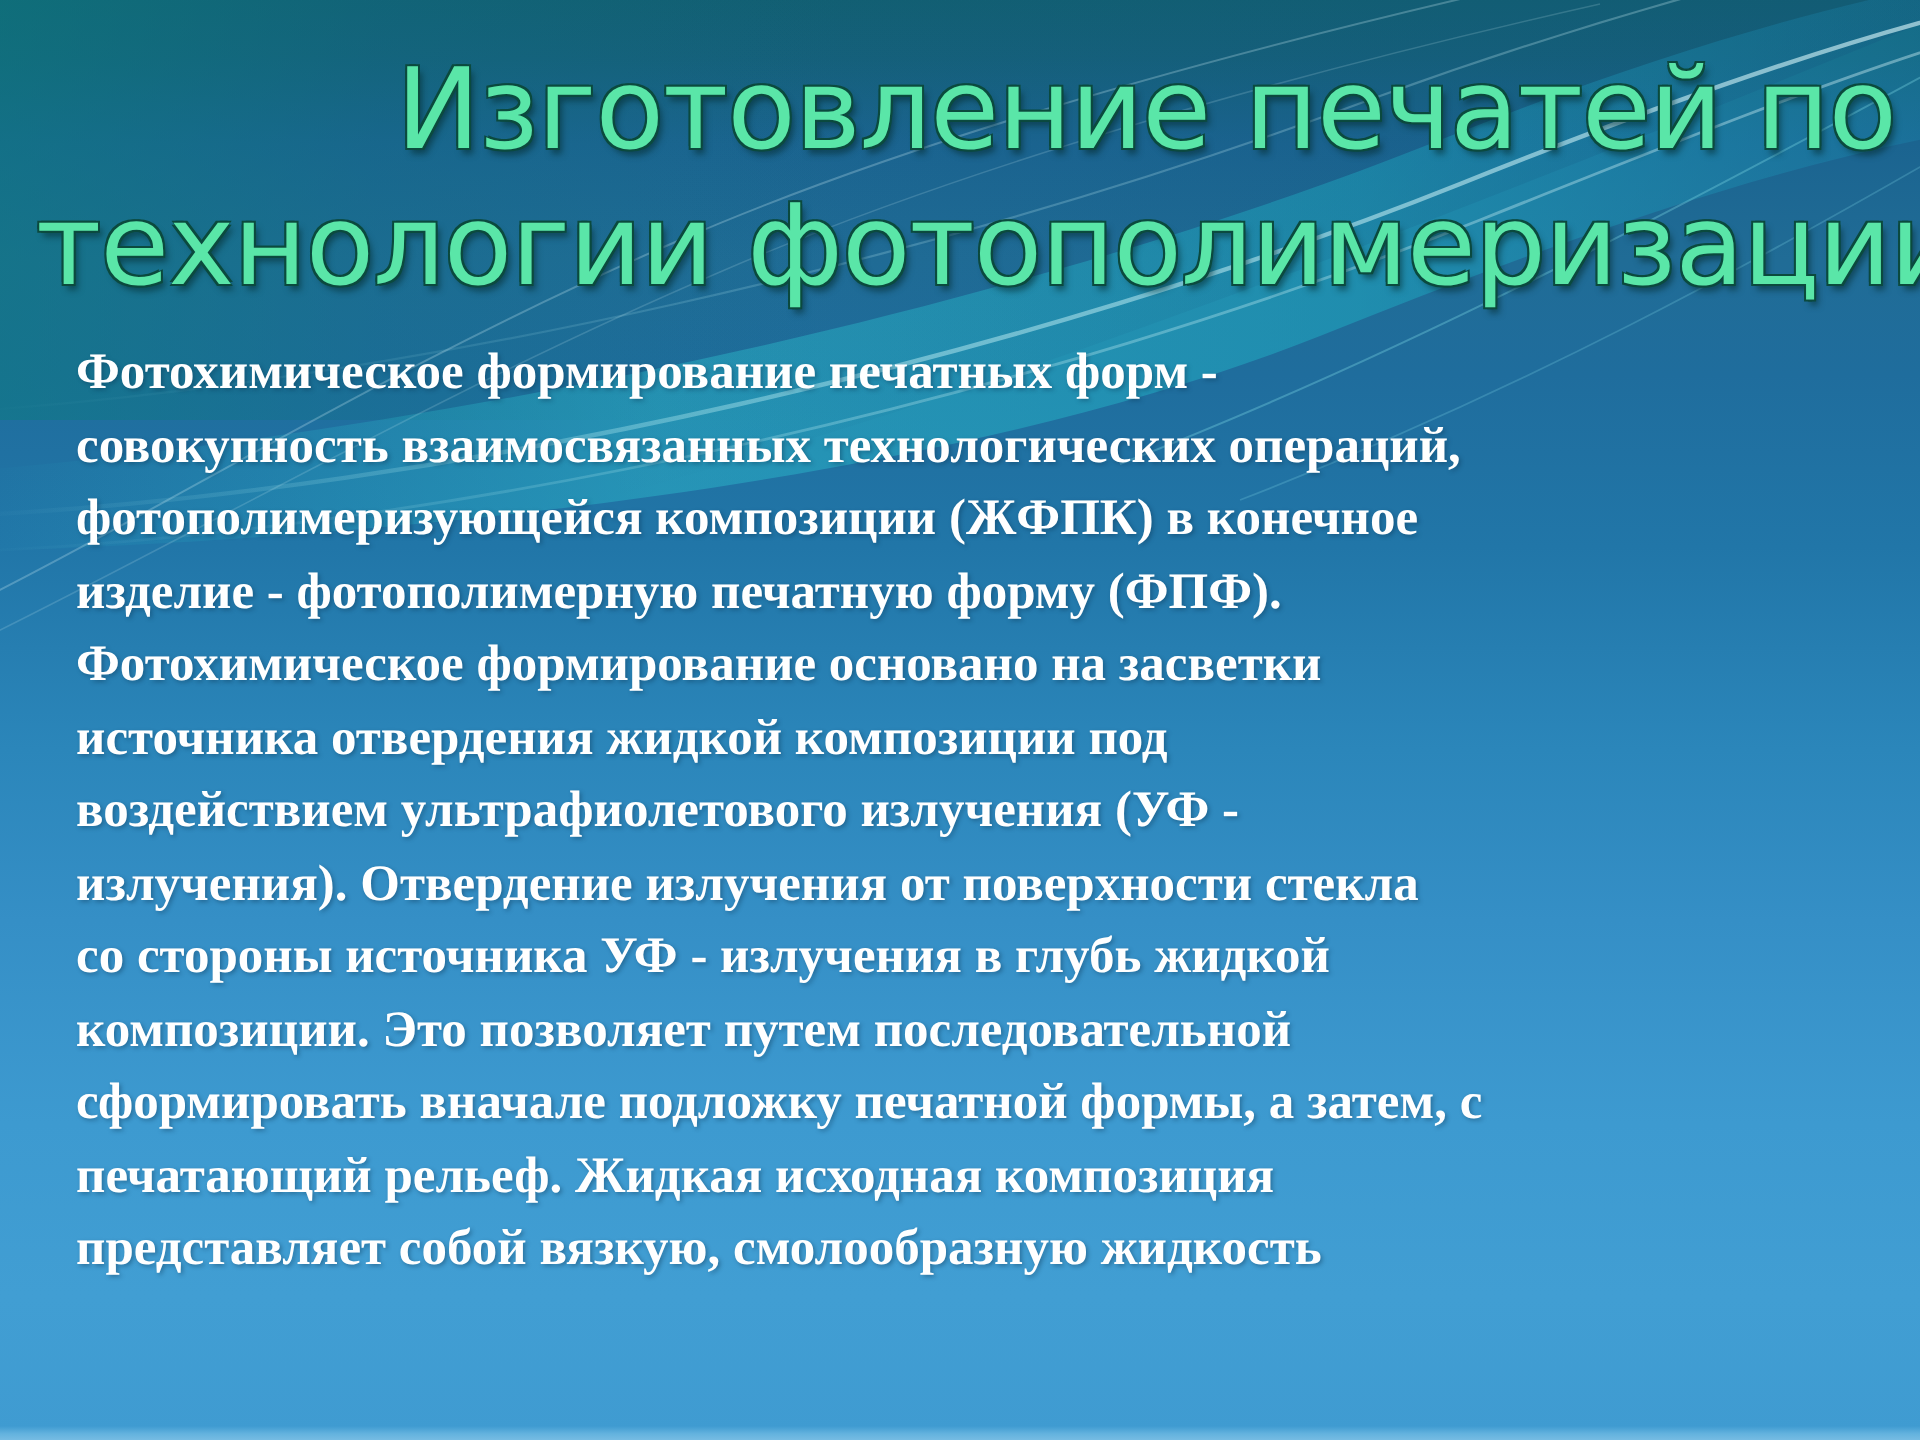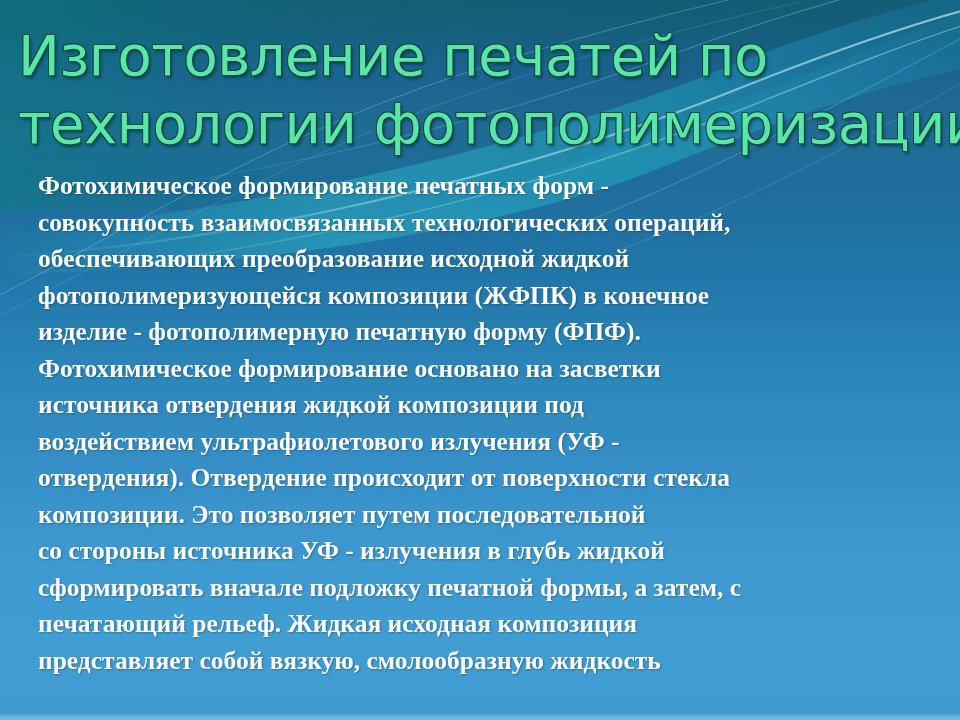--- a/index.html
+++ b/index.html
@@ -53,21 +53,21 @@
     left: 0; bottom: 0;
     width: 960px; height: 7px;
     background: linear-gradient(to bottom, #3f9bd1 0%, #63b2de 55%, #76bce3 100%);
   }
 
   #title-block {
     position: absolute;
     left: 18px;
     top: 22px;
     width: 930px;
-    text-align: left;
+    text-align: right;
   }
   .title-line {
     display: block;
     font-family: "DejaVu Sans", sans-serif;
     font-weight: 400;
     font-size: 56px;
     line-height: 68px;
     letter-spacing: -0.5px;
     color: #5ae6a8;
     text-shadow:
@@ -142,29 +142,28 @@
 
   <div id="title-block">
     <span class="title-line">Изготовление печатей по</span>
     <span class="title-line">технологии фотополимеризации</span>
   </div>
 
   <div id="body-block">
     <p id="body-text">
       <span class="body-line">Фотохимическое формирование печатных форм -</span>
       <span class="body-line">совокупность взаимосвязанных технологических операций,</span>
-      <span class="body-line">обеспечивающих преобразование исходной жидкой</span>
       <span class="body-line">фотополимеризующейся композиции (ЖФПК) в конечное</span>
       <span class="body-line">изделие - фотополимерную печатную форму (ФПФ).</span>
       <span class="body-line">Фотохимическое формирование основано на засветки</span>
       <span class="body-line">источника отвердения жидкой композиции под</span>
       <span class="body-line">воздействием ультрафиолетового излучения (УФ -</span>
-      <span class="body-line">отвердения). Отвердение происходит от поверхности стекла</span>
+      <span class="body-line">излучения). Отвердение излучения от поверхности стекла</span>
+      <span class="body-line">со стороны источника УФ - излучения в глубь жидкой</span>
       <span class="body-line">композиции. Это позволяет путем последовательной</span>
-      <span class="body-line">со стороны источника УФ - излучения в глубь жидкой</span>
       <span class="body-line">сформировать вначале подложку печатной формы, а затем, с</span>
       <span class="body-line">печатающий рельеф. Жидкая исходная композиция</span>
       <span class="body-line">представляет собой вязкую, смолообразную жидкость</span>
 
     </p>
   </div>
 
   <div id="bottom-strip"></div>
 
 </div>

